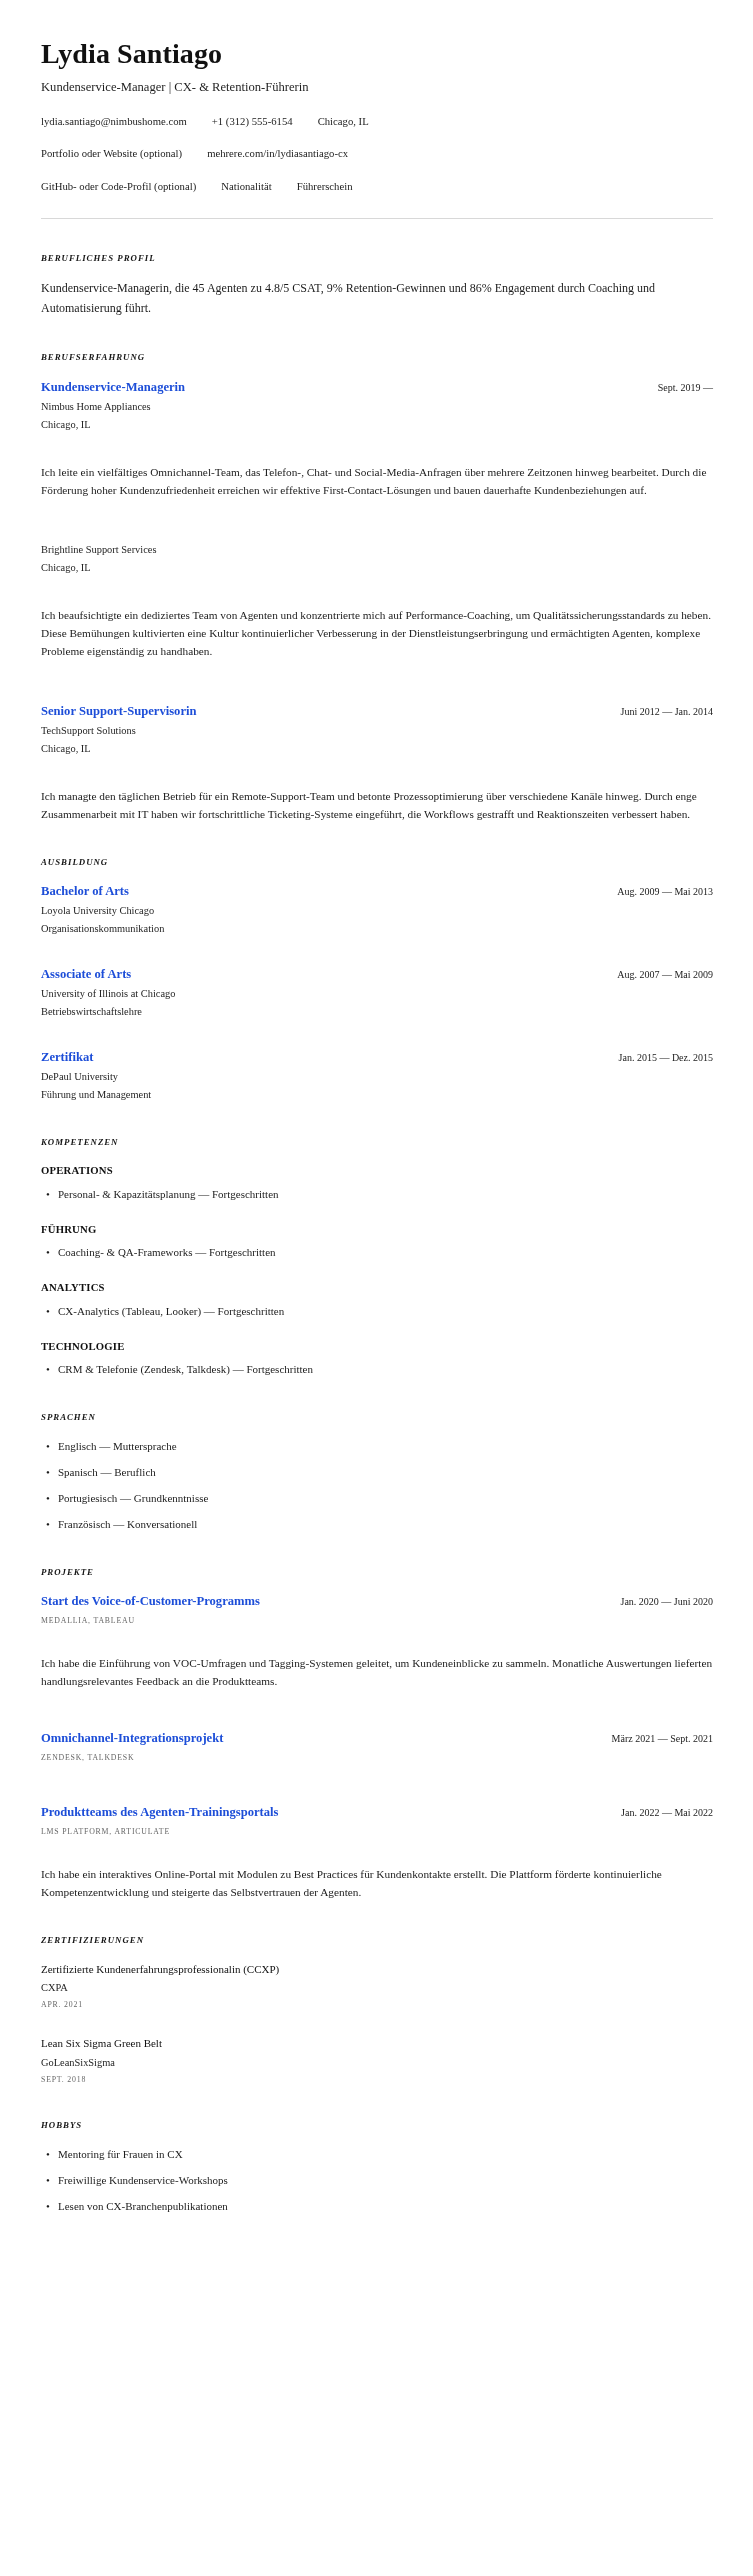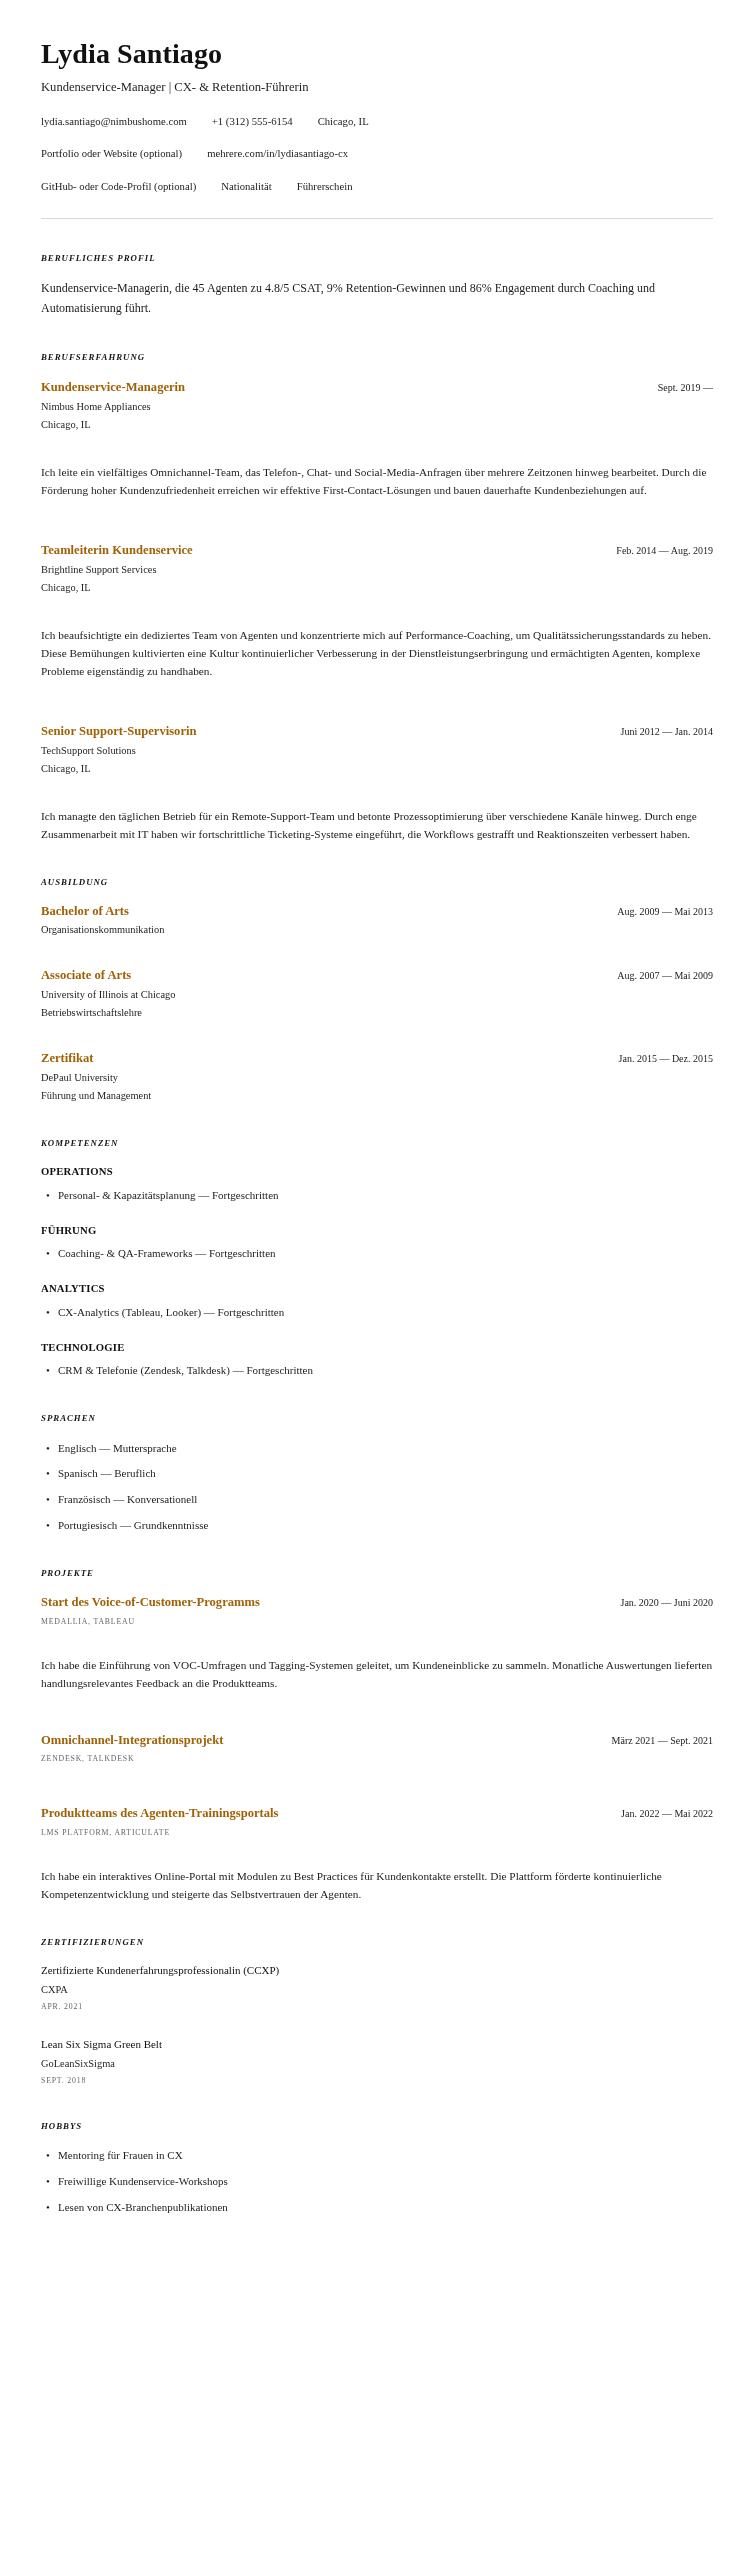--- a/index.html
+++ b/index.html
@@ -20,21 +20,21 @@
   .contact-row:last-child { margin-bottom:0; }
   .divider { border:none; border-top:0.6px solid #d8d8d8; margin-top:24px; }
 
   .sec-h { font-size:8.8px; font-weight:700; letter-spacing:1px; margin:34px 0 16.3px 0; color:#161616;font-style:italic; }
 
   .profile-text { font-size:12px; line-height:19.5px; color:#1c1c1c; }
 
   .entry { margin-bottom:43px; }
   .entry:last-child { margin-bottom:0; }
   .entry-head { display:flex; justify-content:space-between; align-items:baseline; }
-  .entry-title { font-size:12.6px; font-weight:700; line-height:17px; color:#a16207; }
+  .entry-title { font-size:12.6px; font-weight:700; line-height:17px; color:#1d4ed8; }
   .entry-dates { font-size:10px; line-height:17px; white-space:nowrap; margin-left:15px; color:#222; }
   .entry-sub { font-size:10.4px; line-height:15.7px; margin-top:3.1px; color:#1e1e1e; }
   .entry-sub2 { font-size:10.4px; line-height:15.7px; margin-top:2.5px; color:#1e1e1e; }
   .entry-desc { font-size:11.3px; line-height:18px; margin-top:30px; color:#1c1c1c; }
 
   .edu { margin-bottom:29px; }
 
   .skill-group { margin-bottom:19px; }
   .skill-group-name { font-size:10.7px; font-weight:700; line-height:15px; letter-spacing:0.2px; margin-bottom:7.5px; color:#111; }
 
@@ -92,24 +92,20 @@
       <div class="entry-head">
         <span class="entry-title">Kundenservice-Managerin</span>
         <span class="entry-dates">Sept. 2019 —</span>
       </div>
       <div class="entry-sub">Nimbus Home Appliances</div>
       <div class="entry-sub2">Chicago, IL</div>
       <p class="entry-desc">Ich leite ein vielfältiges Omnichannel-Team, das Telefon-, Chat- und Social-Media-Anfragen über mehrere Zeitzonen hinweg bearbeitet. Durch die Förderung hoher Kundenzufriedenheit erreichen wir effektive First-Contact-Lösungen und bauen dauerhafte Kundenbeziehungen auf.</p>
     </div>
 
     <div class="entry">
-      <div class="entry-head">
-        <span class="entry-title">Teamleiterin Kundenservice</span>
-        <span class="entry-dates">Feb. 2014 — Aug. 2019</span>
-      </div>
       <div class="entry-sub">Brightline Support Services</div>
       <div class="entry-sub2">Chicago, IL</div>
       <p class="entry-desc">Ich beaufsichtigte ein dediziertes Team von Agenten und konzentrierte mich auf Performance-Coaching, um Qualitätssicherungsstandards zu heben. Diese Bemühungen kultivierten eine Kultur kontinuierlicher Verbesserung in der Dienstleistungserbringung und ermächtigten Agenten, komplexe Probleme eigenständig zu handhaben.</p>
     </div>
 
     <div class="entry">
       <div class="entry-head">
         <span class="entry-title">Senior Support-Supervisorin</span>
         <span class="entry-dates">Juni 2012 — Jan. 2014</span>
       </div>
@@ -120,20 +116,21 @@
   </section>
 
   <section>
     <h2 class="sec-h">AUSBILDUNG</h2>
 
     <div class="entry edu">
       <div class="entry-head">
         <span class="entry-title">Bachelor of Arts</span>
         <span class="entry-dates">Aug. 2009 — Mai 2013</span>
       </div>
+      <div class="entry-sub">Loyola University Chicago</div>
       <div class="entry-sub2">Organisationskommunikation</div>
     </div>
 
     <div class="entry edu">
       <div class="entry-head">
         <span class="entry-title">Associate of Arts</span>
         <span class="entry-dates">Aug. 2007 — Mai 2009</span>
       </div>
       <div class="entry-sub">University of Illinois at Chicago</div>
       <div class="entry-sub2">Betriebswirtschaftslehre</div>
@@ -167,22 +164,22 @@
     <div class="skill-group">
       <div class="skill-group-name">TECHNOLOGIE</div>
       <div class="bitem">CRM &amp; Telefonie (Zendesk, Talkdesk) — Fortgeschritten</div>
     </div>
   </section>
 
   <section>
     <h2 class="sec-h">SPRACHEN</h2>
     <div class="bitem">Englisch — Muttersprache</div>
     <div class="bitem">Spanisch — Beruflich</div>
+    <div class="bitem">Portugiesisch — Grundkenntnisse</div>
     <div class="bitem">Französisch — Konversationell</div>
-    <div class="bitem">Portugiesisch — Grundkenntnisse</div>
   </section>
 
   <section>
     <h2 class="sec-h">PROJEKTE</h2>
 
     <div class="entry project">
       <div class="entry-head">
         <span class="entry-title">Start des Voice-of-Customer-Programms</span>
         <span class="entry-dates">Jan. 2020 — Juni 2020</span>
       </div>

